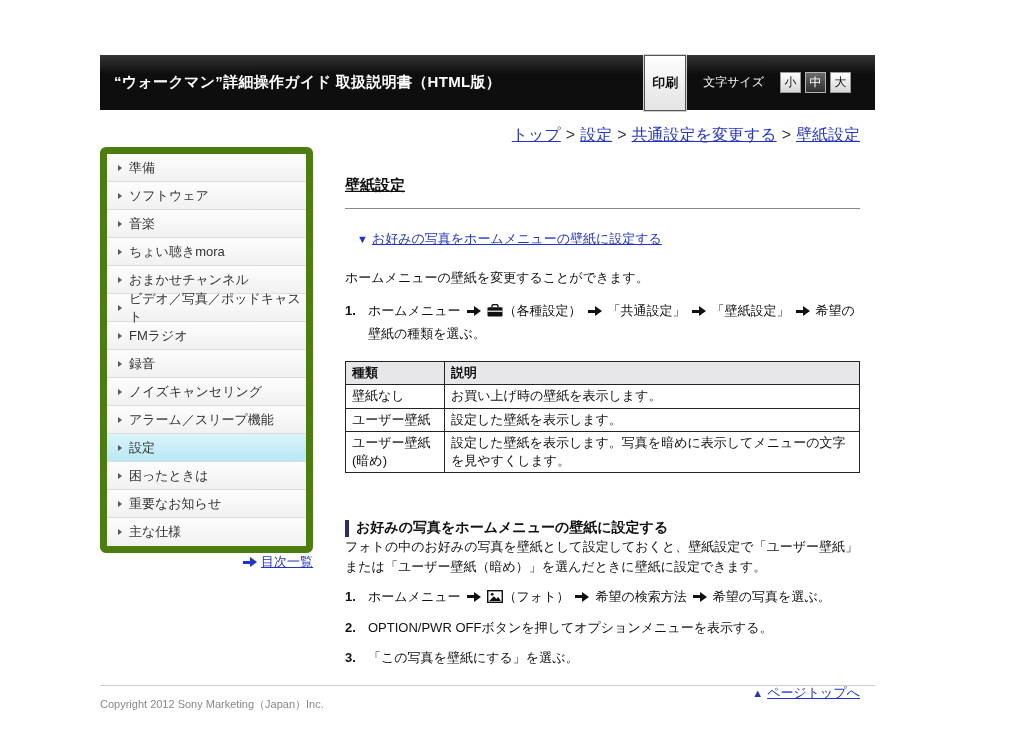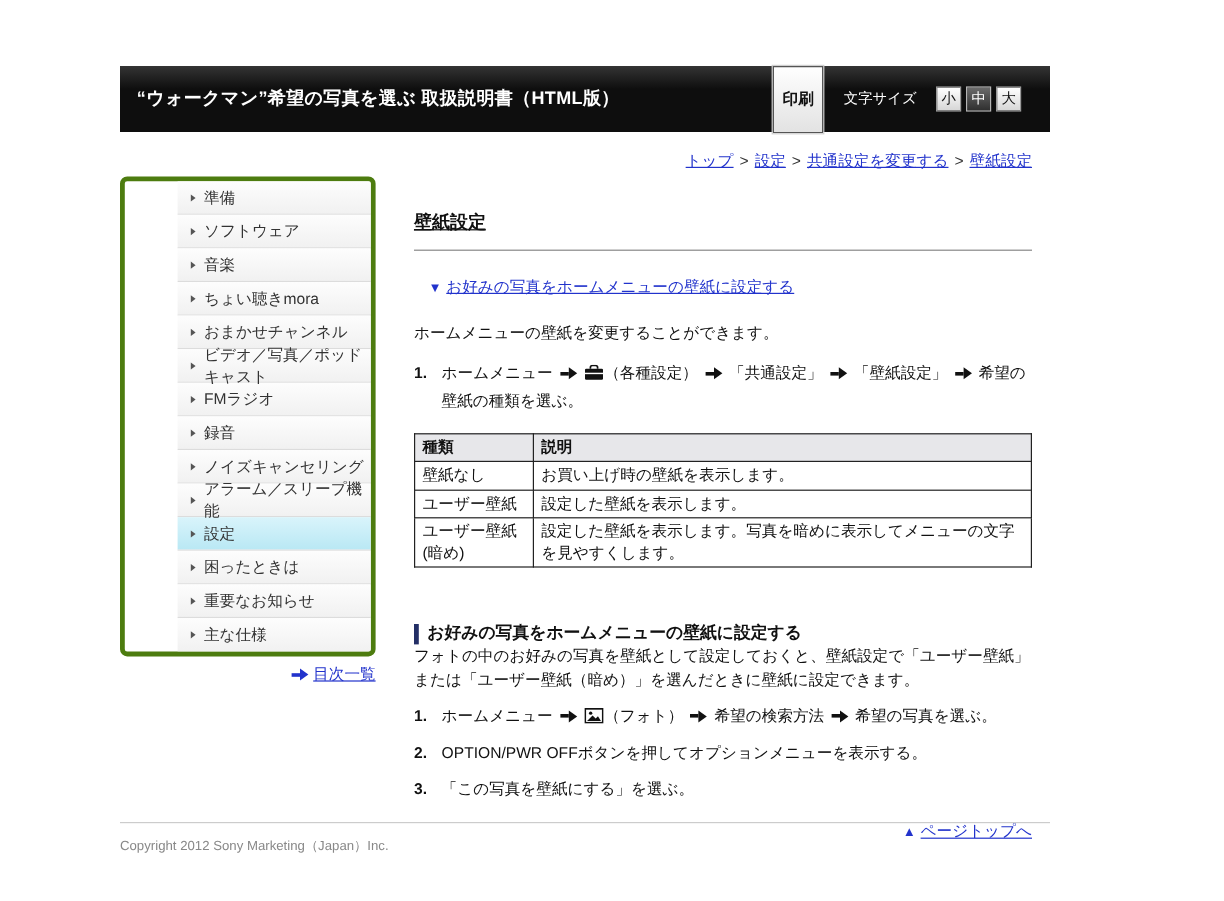--- a/index.html
+++ b/index.html
@@ -23,28 +23,28 @@
   .fontsize-label { color: #fff; font-size: 12px; }
   .size-btns { display: flex; gap: 4px; }
   .size-btn {
     width: 21px; height: 21px; display: flex; align-items: center; justify-content: center;
     font-size: 12px; border: 1px solid #999; background: linear-gradient(#fff, #d6d6d6);
     color: #111; cursor: pointer; font-family: inherit; padding: 0;
   }
   .size-btn.selected { background: linear-gradient(#6b6b6b, #2f2f2f); color: #fff; border-color: #b5b5b5; }
 
   
-  .breadcrumb { position: absolute; left: 100px; top: 125px; width: 760px; text-align: right; font-size: 13px; color: #333; }
+  .breadcrumb { position: absolute; left: 100px; top: 125px; width: 760px; text-align: right; font-size: 16px; color: #333; }
   .breadcrumb a { color: #2233cc; text-decoration: underline; cursor: pointer; }
   .breadcrumb .sep { margin: 0 5px; color: #333; }
 
   
   .sidebar {
     position: absolute; left: 100px; top: 147px; width: 213px;
-    border: 4px solid #4d7c0f; border-radius: 6px; overflow: hidden; background: #fff; padding-left: 44px;
+    border: 7px solid #4d7c0f; border-radius: 6px; overflow: hidden; background: #fff;
   }
   .side-item {
     display: flex; align-items: center; height: 28px; padding-left: 11px;
     font-size: 13px; color: #333; border-bottom: 1px solid #dcdcdc;
     background: linear-gradient(#fdfdfd, #f1f1f1); cursor: pointer;
   }
   .side-item:last-child { border-bottom: none; }
   .side-item.selected { background: linear-gradient(#d9f4fb, #b9e8f4); }
   .tri { width: 0; height: 0; border-left: 4px solid #555; border-top: 3.5px solid transparent; border-bottom: 3.5px solid transparent; margin-right: 7px; flex-shrink: 0; }
 
@@ -95,21 +95,21 @@
 
   
   .footer { position: absolute; left: 100px; top: 685px; width: 775px; border-top: 1px solid #ccc; padding-top: 11px; font-size: 11px; color: #888; }
 </style>
 </head>
 <body>
 
 <div class="page">
 
   <div class="header">
-    <div class="header-title">“ウォークマン”希望の写真を選ぶ 取扱説明書（HTML版）</div>
+    <div class="header-title">“ウォークマン”詳細操作ガイド 取扱説明書（HTML版）</div>
     <div class="header-controls">
       <button class="print-btn">印刷</button>
       <span class="fontsize-label">文字サイズ</span>
       <div class="size-btns">
         <button class="size-btn">小</button>
         <button class="size-btn selected">中</button>
         <button class="size-btn">大</button>
       </div>
     </div>
   </div>

